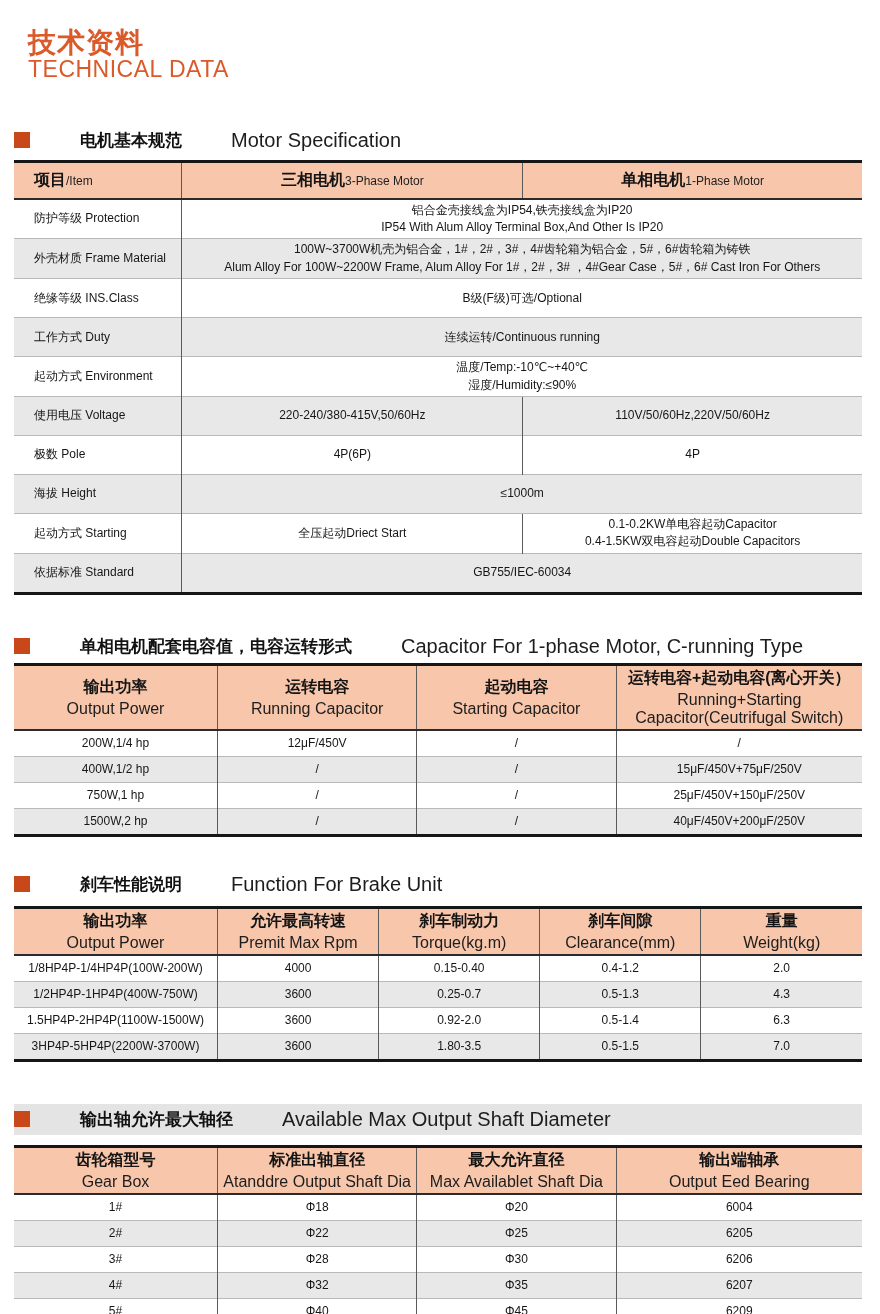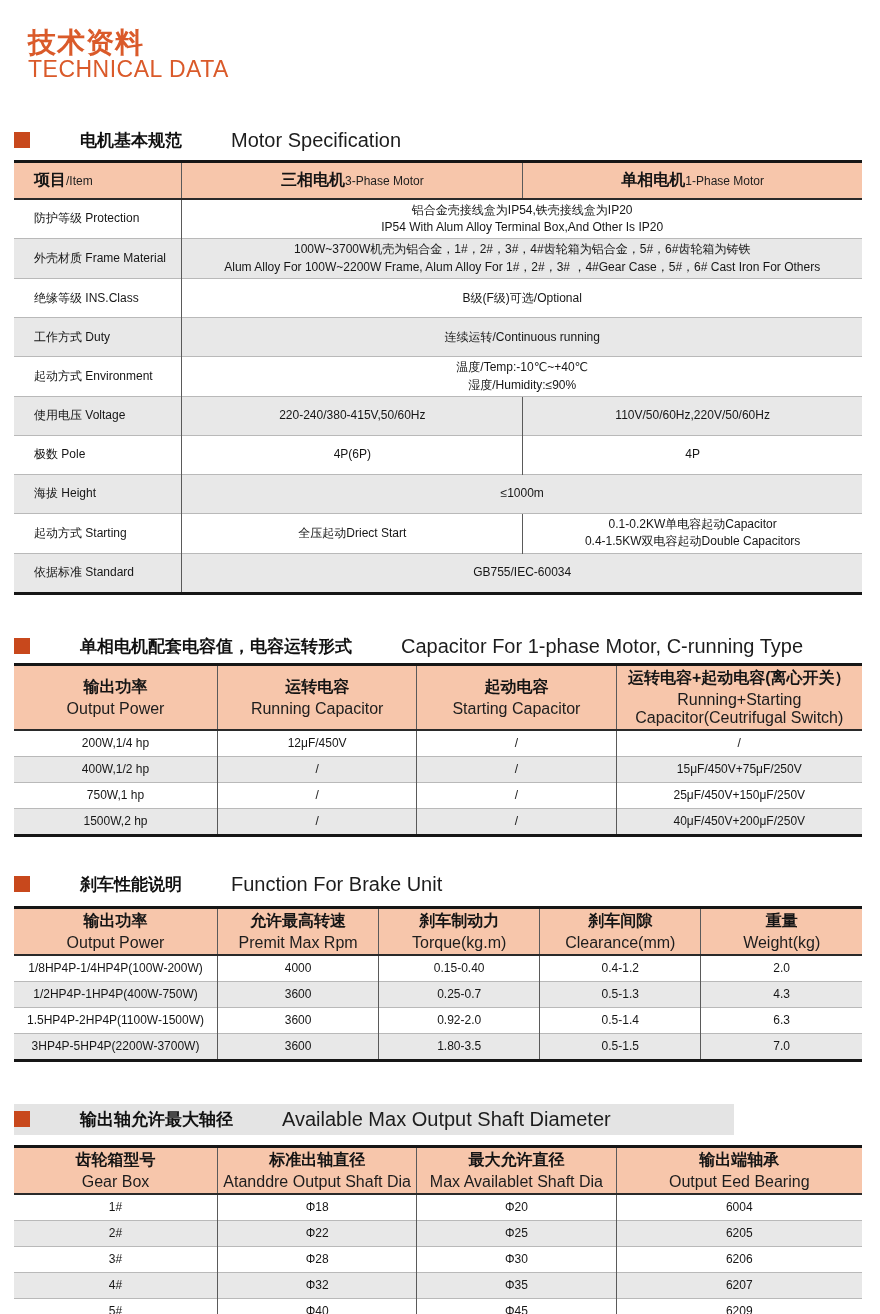--- a/index.html
+++ b/index.html
@@ -11,21 +11,21 @@
   
   .doc-title{display:flex;align-items:flex-start;margin:28px 0 0 14px;}
   .title-bar{width:5px;background:#da5a2a;margin-right:9px;}
   .title-zh{font-size:28px;font-weight:bold;color:#da5a2a;line-height:1.05;letter-spacing:1px;}
   .title-en{font-size:23px;color:#da5a2a;line-height:1.1;letter-spacing:0.5px;}
   
   .section-heading{display:flex;align-items:center;margin-left:14px;gap:43px;}
   .bullet{width:16px;height:16px;background:#c8481c;margin-right:7px;flex:0 0 auto;}
   .heading-zh{font-weight:bold;font-size:17px;color:#111;}
   .heading-en{font-size:20px;color:#1d1d1d;margin-left:6px;}
-  .band{background:#e4e4e4;width:720px;margin-left:14px;padding:4px 0;}
+  .band{background:#e4e4e4;width:848px;margin-left:14px;padding:4px 0;}
   .band .section-heading{margin-left:0;}
   
   table.data-table{
     width:848px;margin-left:14px;border-collapse:collapse;table-layout:fixed;
     border-top:3px solid #161616;border-bottom:3px solid #161616;
   }
   .data-table th{
     background:#f7c6ab;border-bottom:2px solid #2a2a2a;
     font-weight:normal;text-align:center;padding:2px 4px;
   }

